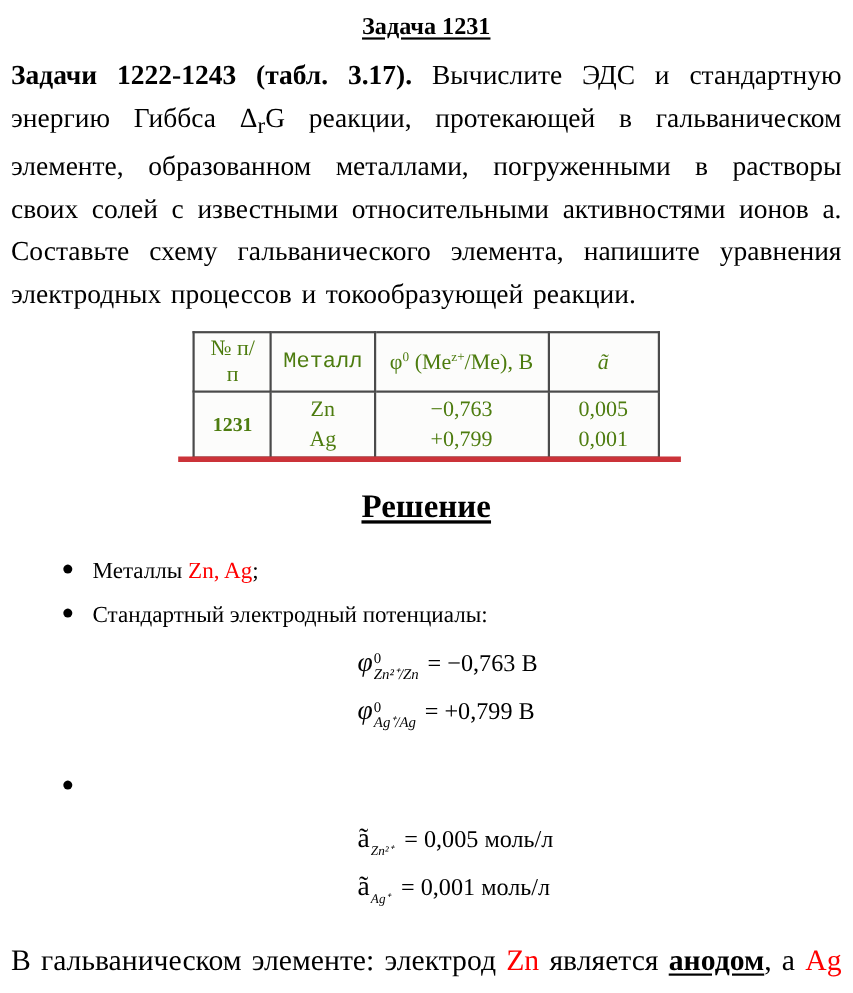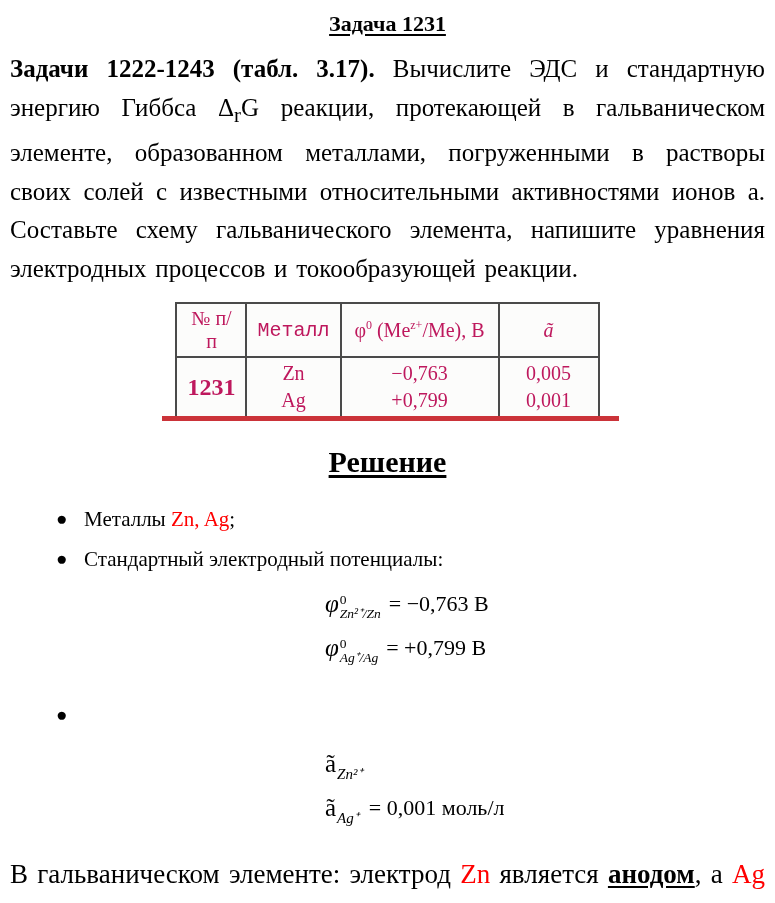--- a/index.html
+++ b/index.html
@@ -23,32 +23,32 @@
     text-align: justify; word-spacing: 2.5px;
   }
   .intro b { font-weight: bold; }
 
   .table-wrap { margin-top: 14px; display: flex; justify-content: center; }
   .tbl-box { position: relative; background: #fcfcfb; }
   .tbl-box::after {
     content: ""; position: absolute; left: -13px; right: -19px; bottom: -3px;
     height: 5px; background: var(--rule_red, #cb3339);
   }
-  table { border-collapse: collapse; font-size: 20px; color: #be185d; }
+  table { border-collapse: collapse; font-size: 20px; color: #4d7c0f; }
   th, td { border: 2px solid #4a4a4a; text-align: center; vertical-align: middle; }
   th { font-weight: normal; height: 54px; padding: 0 10px; }
   td { height: 58px; line-height: 27px; padding: 2px 8px; }
   .col-num  { width: 70px; }
   .col-met  { width: 92px; font-family: Liberation Mono, monospace; }
   .col-phi  { width: 158px; }
   .col-act  { width: 100px; }
   th sup { font-size: 12px; }
   .it { font-style: italic; }
   .b  { font-weight: bold; }
-  .cell-num { font-size: 24px; }
+  .cell-num { font-size: 18px; }
 
   .sol-heading {
     margin-top: 30px; text-align: center;
     font-size: 30px; font-weight: bold;
     text-decoration: underline; text-underline-offset: 3px;
     line-height: 28px;
   }
 
   .bullet {
     display: flex; margin-left: 46px; font-size: 21px; line-height: 30px;
@@ -66,21 +66,21 @@
   .fsym   { font-style: italic; font-size: 25px; }
   .fsym-a { font-style: normal; font-size: 25px; }
   .supsub {
     display: inline-flex; flex-direction: column; align-items: flex-start;
     font-size: 13.5px; line-height: 14px; margin: 2px 4px 0 1px;
     transform: translateY(2px);
   }
   .ss-t { display: block; height: 14px; }
   .ss-b { display: block; height: 14px; font-style: italic; }
   .fsub {
-    font-size: 15px; font-style: italic;
+    font-size: 12px; font-style: italic;
     transform: translateY(9px); margin: 0 6px 0 1px;
   }
   .frhs { margin-left: 4px; }
 
   .conclusion {
     margin-top: 26px; font-size: 27px; line-height: 48px;
     text-align: justify; word-spacing: 1px;
   }
   .red { color: var(--accent_red, #ff0000); }
   .bu  { font-weight: bold; text-decoration: underline; text-underline-offset: 3px; }
@@ -158,20 +158,21 @@
   </div>
 
   <div class="bullet b3">
     <span class="dot">●</span>
   </div>
 
   <div class="formula-block fb-a">
     <div class="formula">
       <span class="fsym-a">ã</span>
       <span class="fsub">Zn²⁺</span>
+      <span class="frhs">= 0,005 моль/л</span>
     </div>
     <div class="formula">
       <span class="fsym-a">ã</span>
       <span class="fsub">Ag⁺</span>
       <span class="frhs">= 0,001 моль/л</span>
     </div>
   </div>
 
   <p class="conclusion"><span>В гальваническом элементе: электрод </span><span class="red">Zn</span><span> является </span><span class="bu">анодом</span><span>, а </span><span class="red">Ag</span><span> – </span><span class="bu">катодом</span><span>, так как:</span></p>
 

